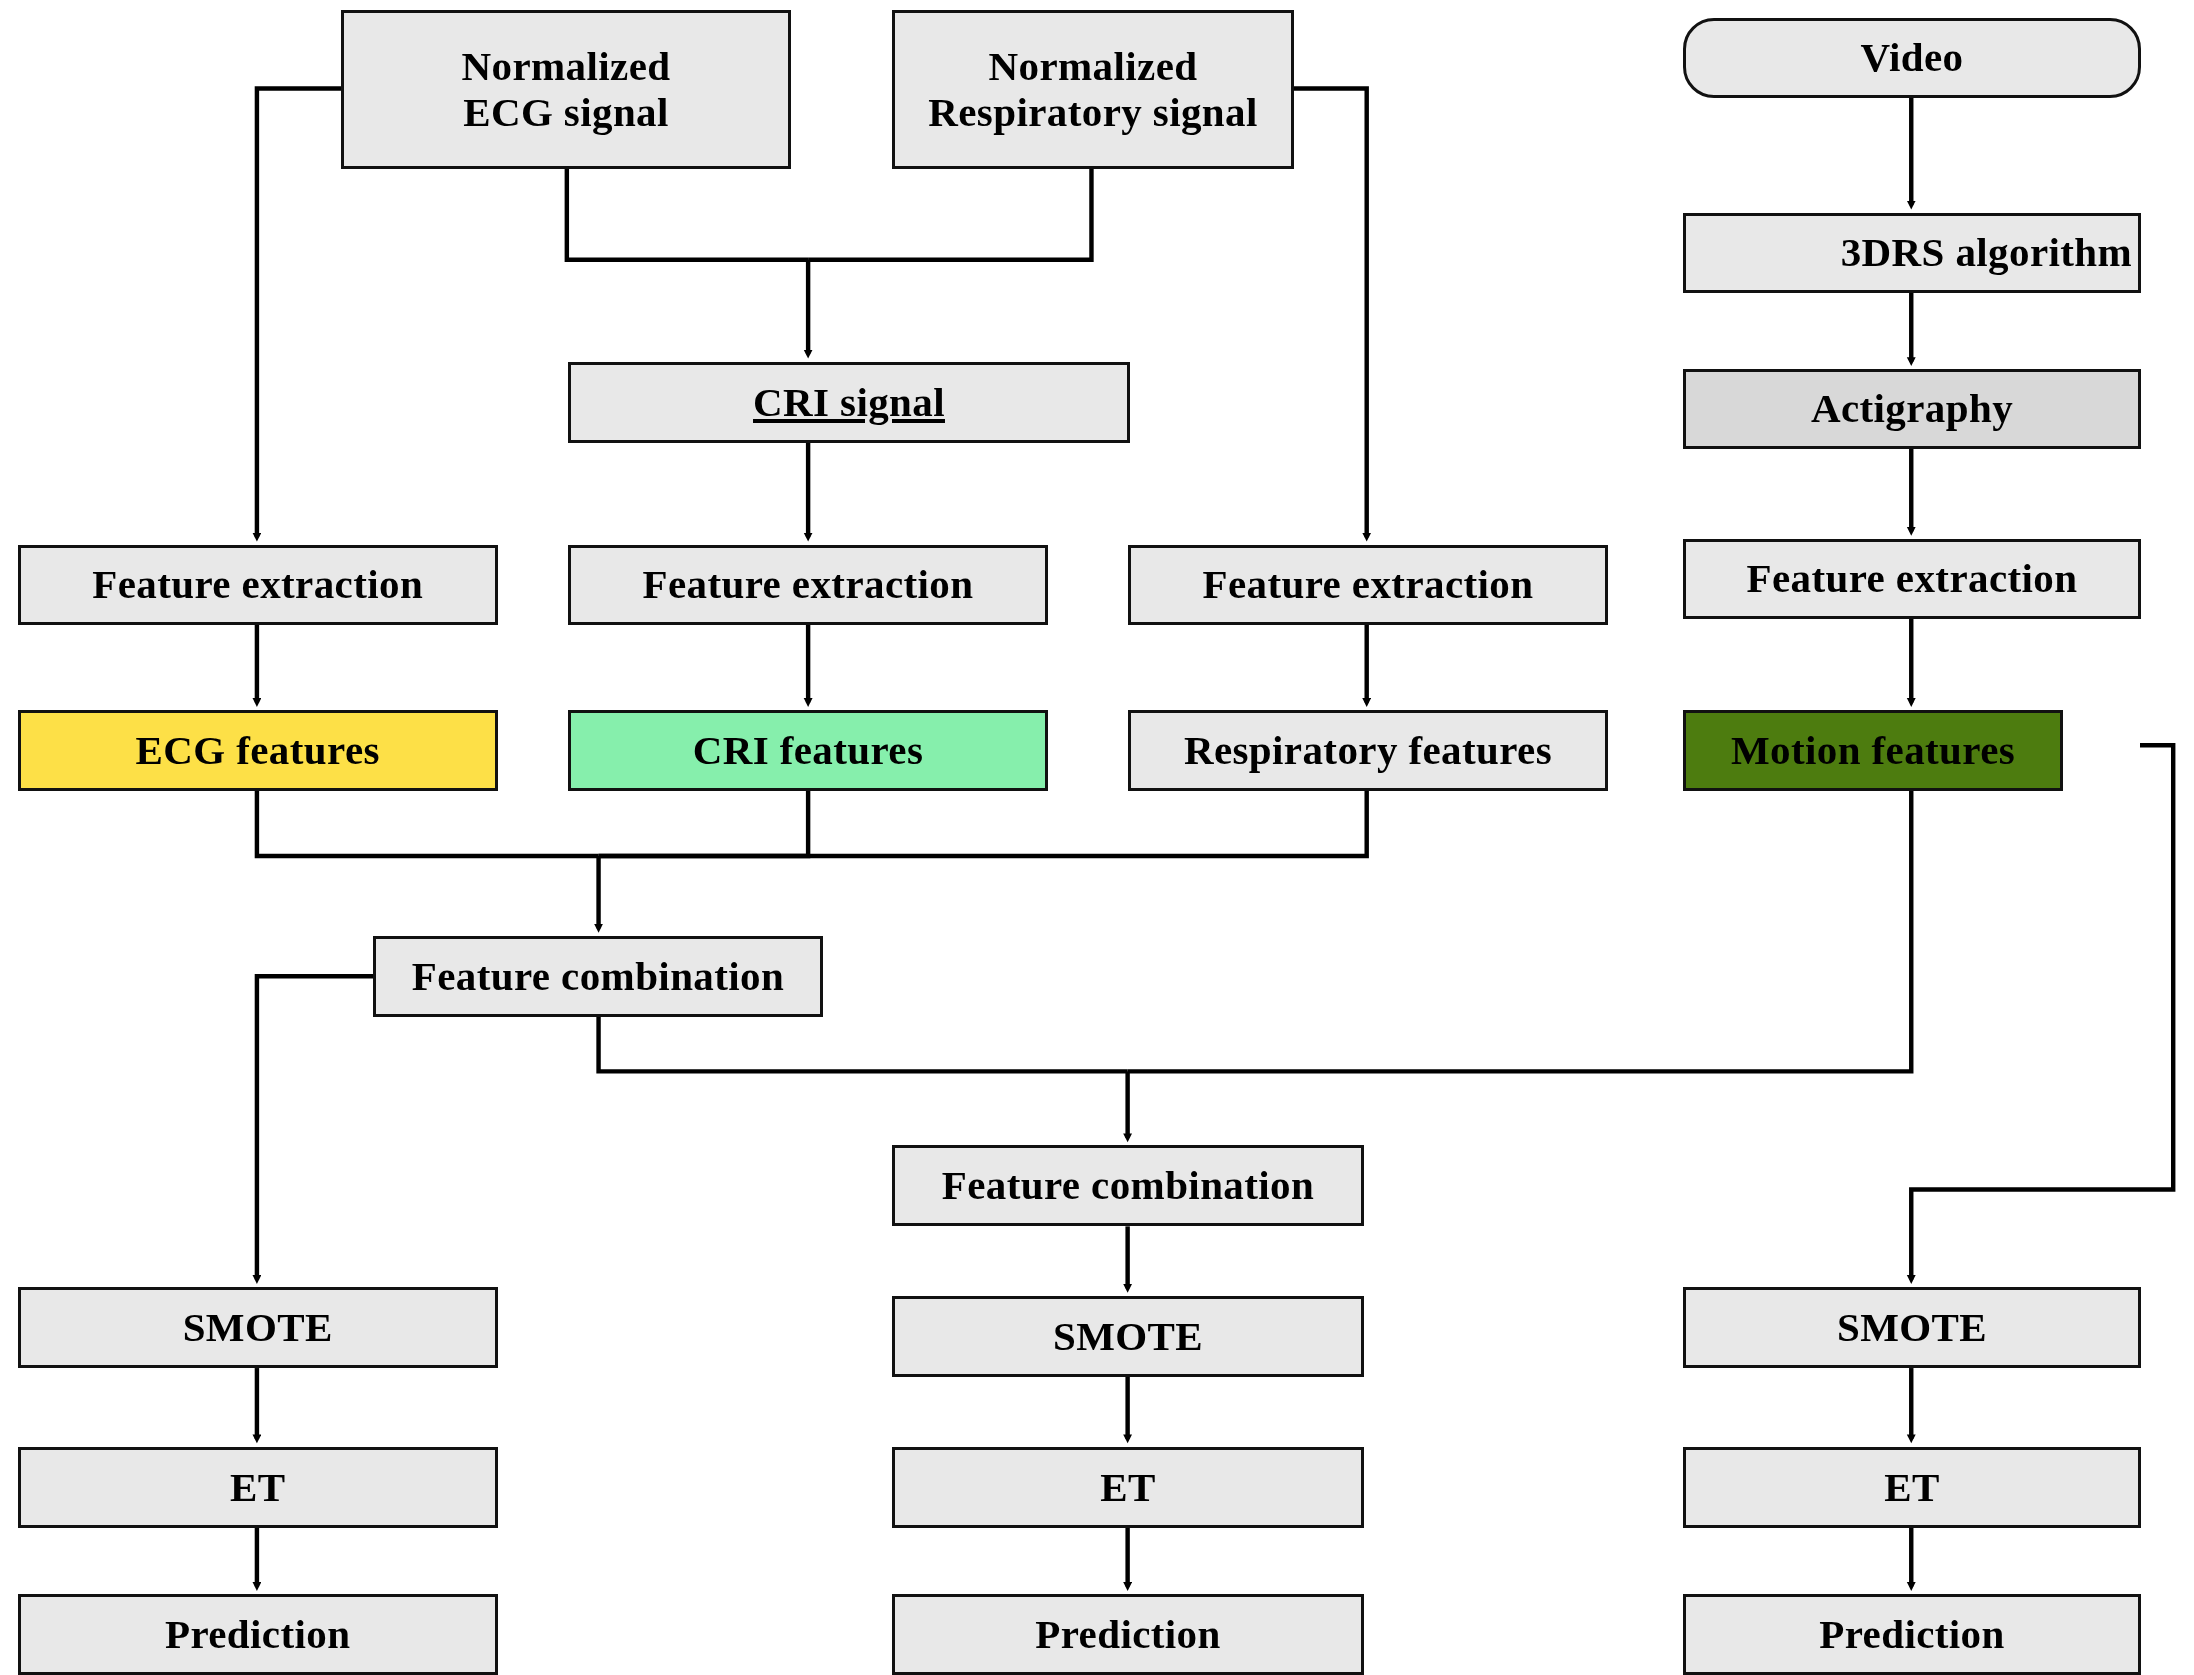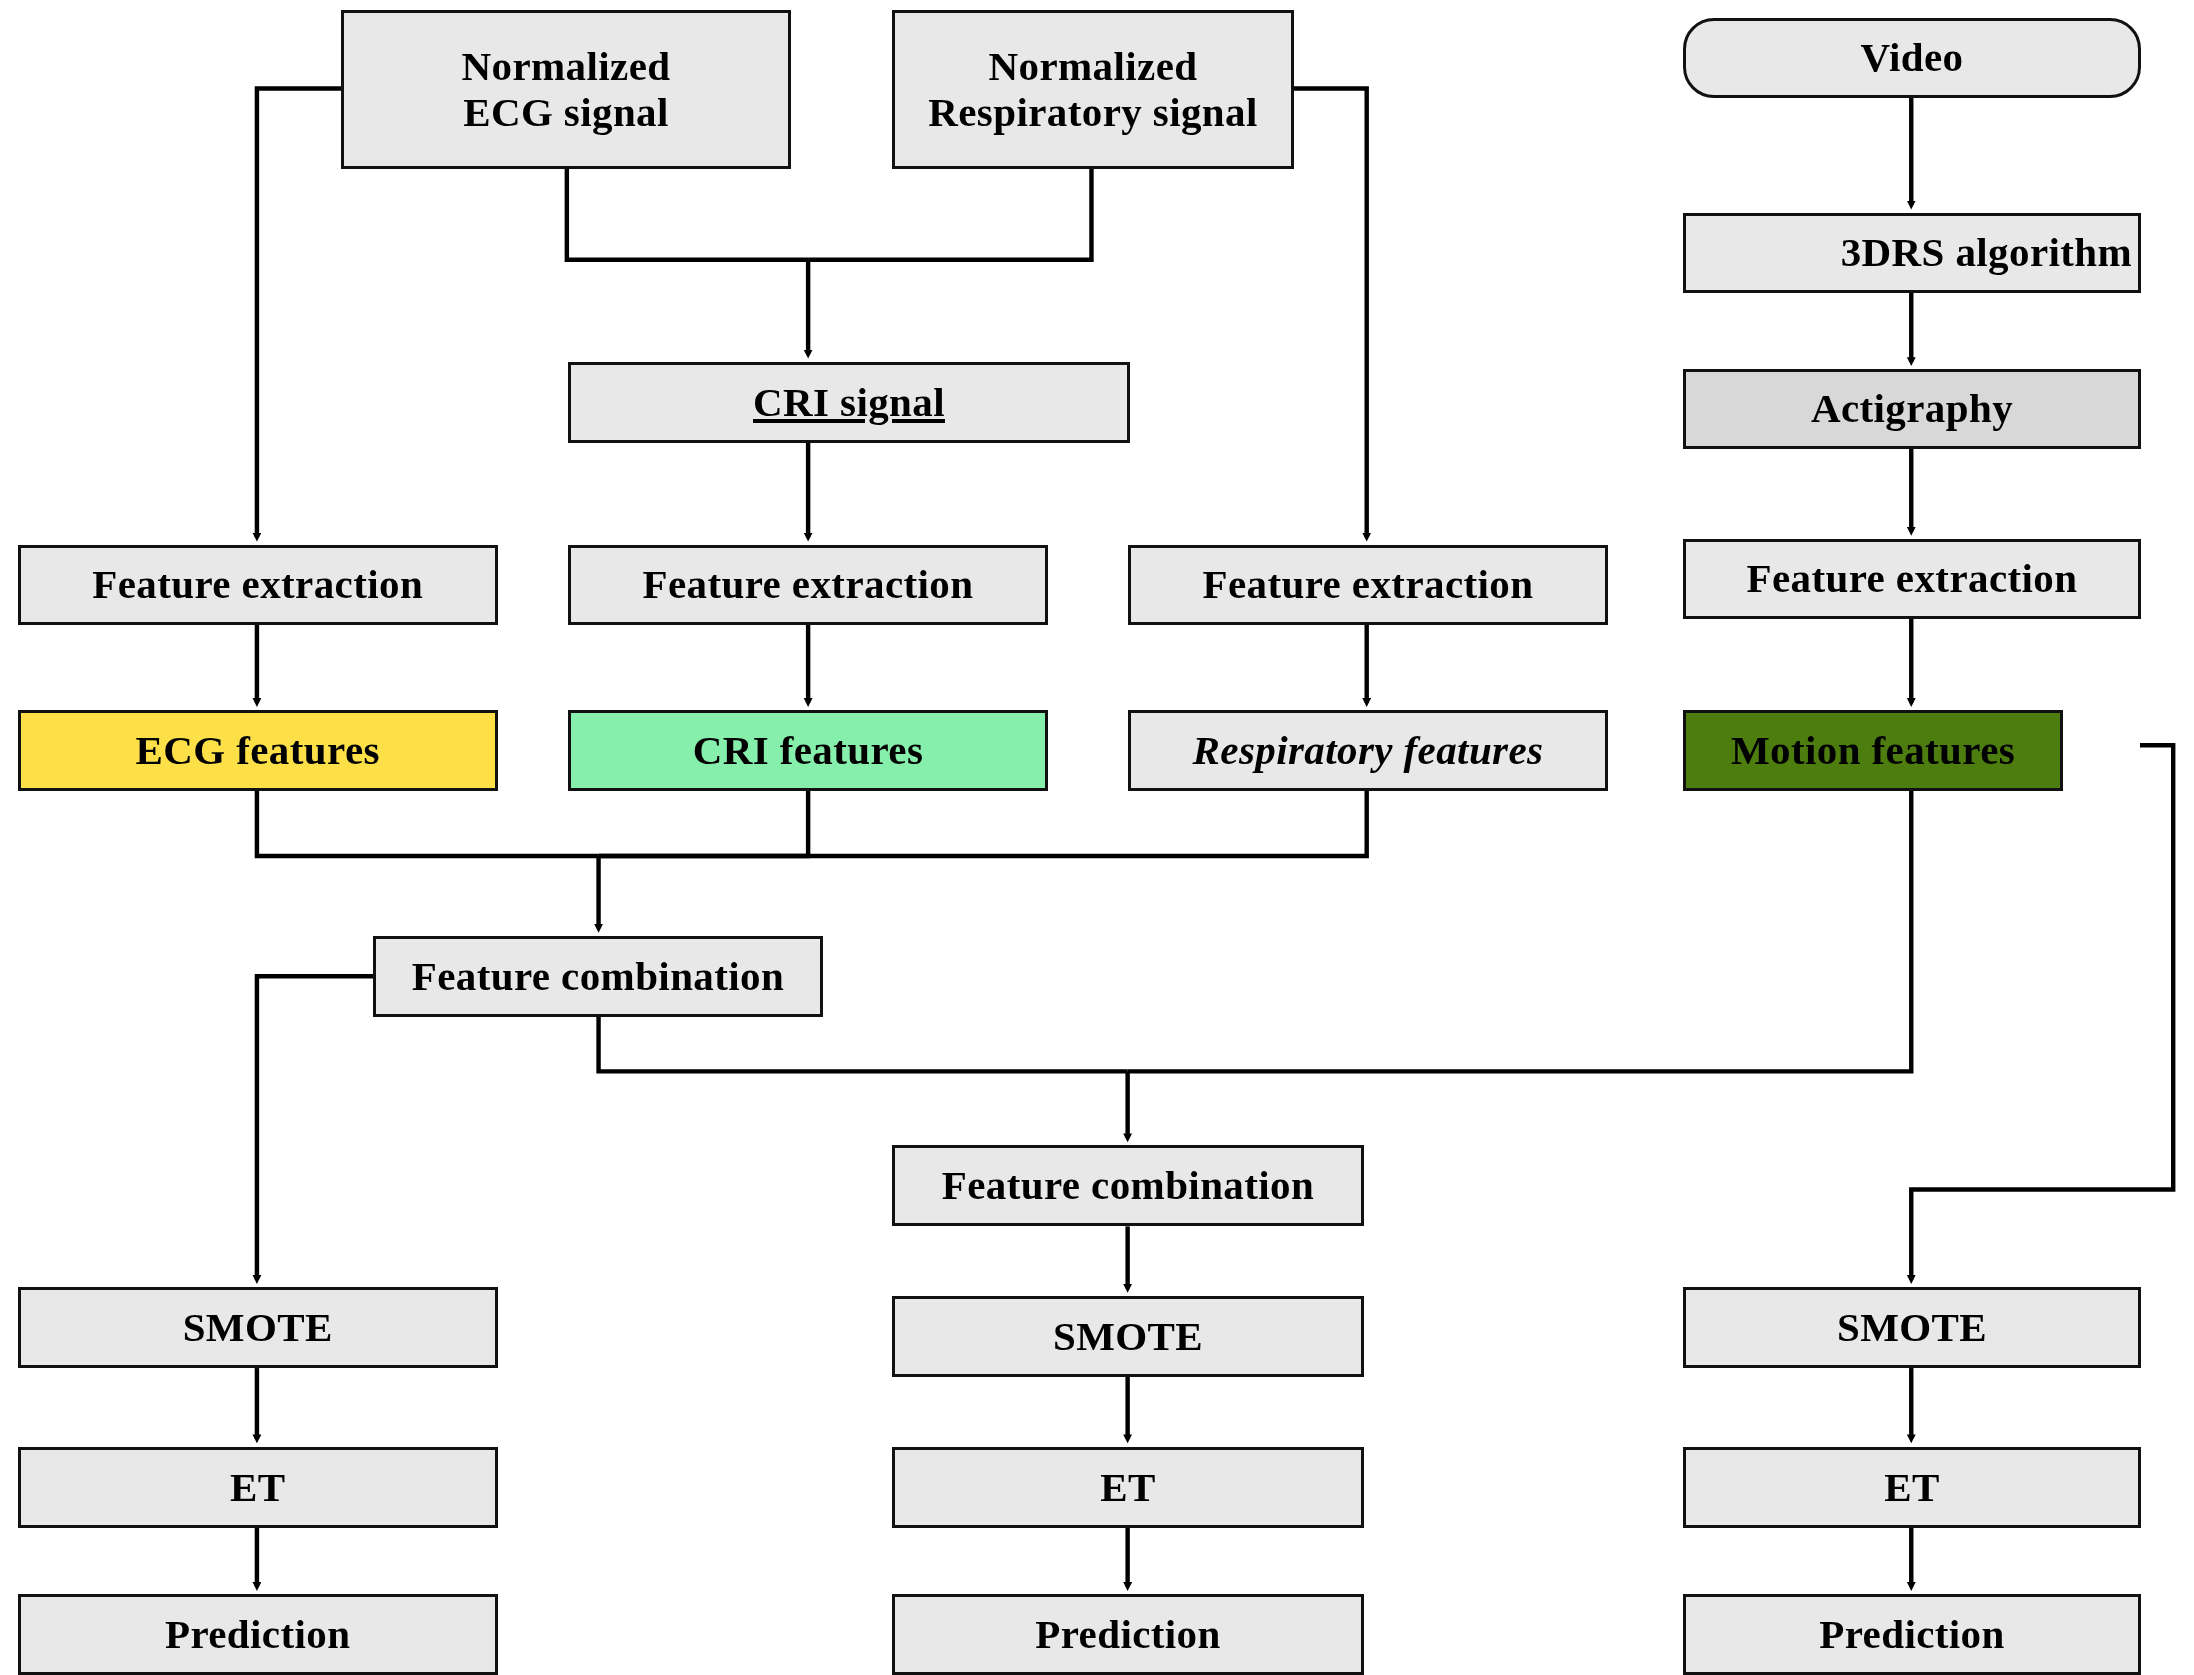--- a/index.html
+++ b/index.html
@@ -119,21 +119,21 @@
       </div>
       <div class="node" style="left: 1683px; top: 539px; width: 458px; height: 80px; background: rgb(232, 232, 232); border-color: rgb(17, 17, 17);">
         <span class="lbl f56">Feature extraction</span>
       </div>
       <div class="node" style="left: 17.7px; top: 710px; width: 480px; height: 81px; background: #fde047; border-color: rgb(17, 17, 17);">
         <span class="lbl f56">ECG features</span>
       </div>
       <div class="node" style="left: 568px; top: 710px; width: 480px; height: 81px; background: #86efac; border-color: rgb(17, 17, 17);">
         <span class="lbl f56">CRI features</span>
       </div>
-      <div class="node" style="left: 1128px; top: 710px; width: 480px; height: 81px; background: rgb(232, 232, 232); border-color: rgb(17, 17, 17); font-style: italic;">
+      <div class="node" style="left: 1128px; top: 710px; width: 480px; height: 81px; background: rgb(232, 232, 232); border-color: rgb(17, 17, 17);">
         <span class="lbl f56">Respiratory features</span>
       </div>
       <div class="node" style="left: 1683px; top: 710px; width: 380px; height: 81px; background: #4d7c0f; border-color: rgb(17, 17, 17);">
         <span class="lbl f56">Motion features</span>
       </div>
       <div class="node" style="left: 373px; top: 936px; width: 450px; height: 81px; background: rgb(232, 232, 232); border-color: rgb(17, 17, 17);">
         <span class="lbl f56">Feature combination</span>
       </div>
       <div class="node" style="left: 892px; top: 1145px; width: 472px; height: 81px; background: rgb(232, 232, 232); border-color: rgb(17, 17, 17);">
         <span class="lbl f56">Feature combination</span>

